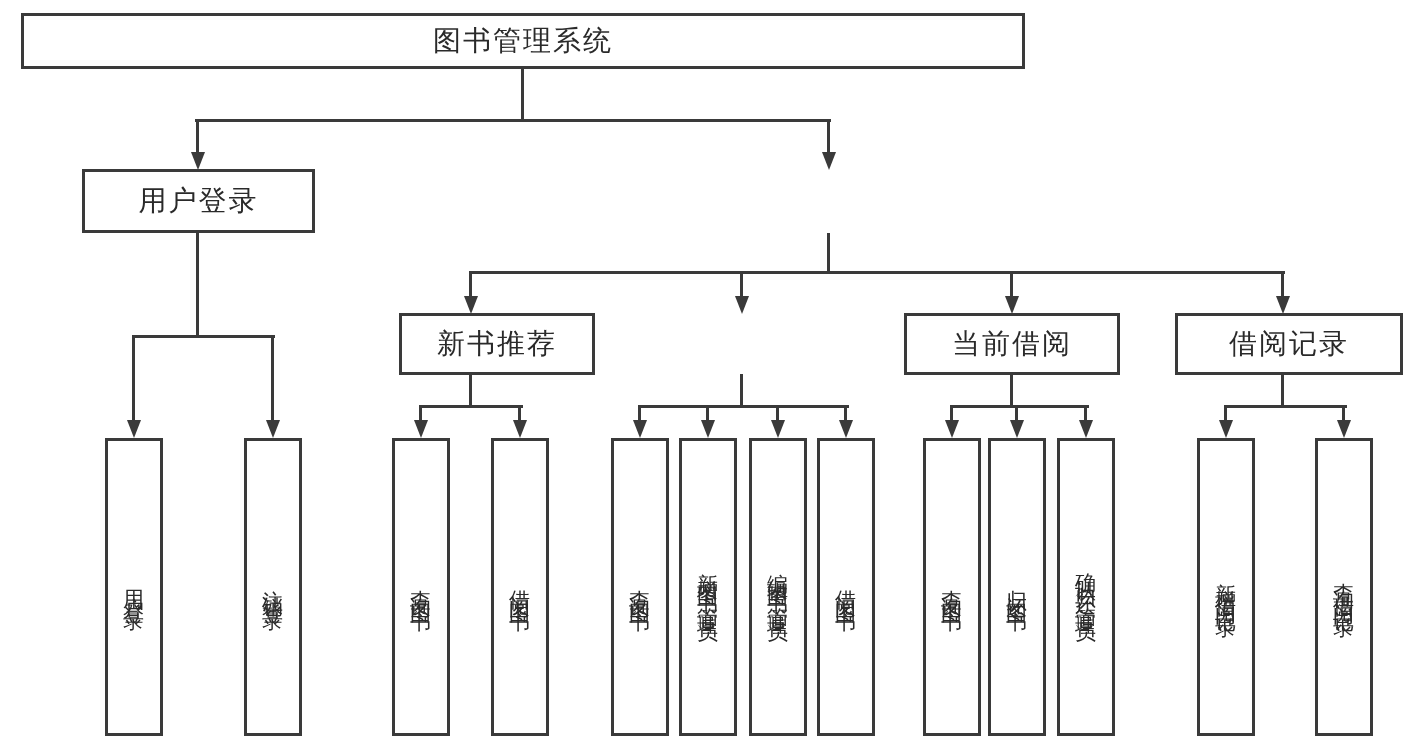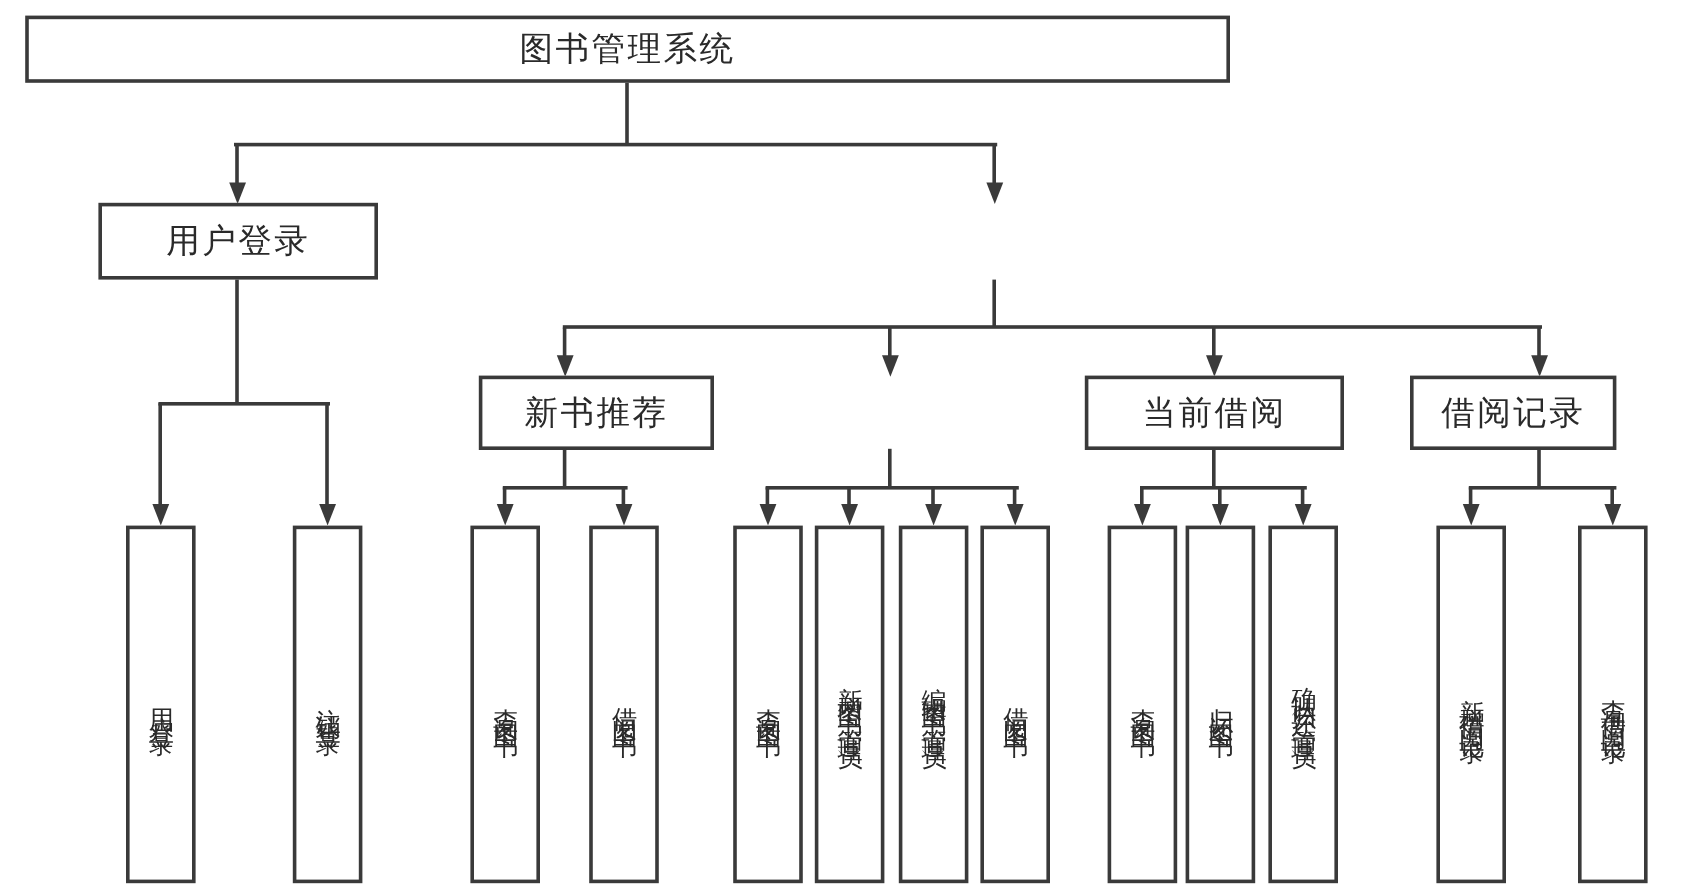--- a/index.html
+++ b/index.html
@@ -58,21 +58,21 @@
   <div class="arrow" style="left:464px;top:296px;"></div>
   <div class="vline" style="left:740px;top:273px;height:25px;"></div>
   <div class="arrow" style="left:735px;top:296px;"></div>
   <div class="vline" style="left:1010px;top:273px;height:25px;"></div>
   <div class="arrow" style="left:1005px;top:296px;"></div>
   <div class="vline" style="left:1281px;top:273px;height:25px;"></div>
   <div class="arrow" style="left:1276px;top:296px;"></div>
 
   <div class="box hbox" style="left:363px;top:313px;width:196px;height:62px;margin-left:36px;">新书推荐</div>
   <div class="box hbox" style="left:904px;top:313px;width:216px;height:62px;">当前借阅</div>
-  <div class="box hbox" style="left:1175px;top:313px;width:172px;height:62px;">借阅记录</div>
+  <div class="box hbox" style="left:1175px;top:313px;width:228px;height:62px;">借阅记录</div>
 
   <div class="vline" style="left:469px;top:374px;height:33px;"></div>
   <div class="vline" style="left:740px;top:374px;height:33px;"></div>
   <div class="vline" style="left:1010px;top:374px;height:33px;"></div>
   <div class="vline" style="left:1281px;top:374px;height:33px;"></div>
 
   <div class="hline" style="left:419px;top:405px;width:104px;"></div>
   <div class="hline" style="left:638px;top:405px;width:211px;"></div>
   <div class="hline" style="left:950px;top:405px;width:139px;"></div>
   <div class="hline" style="left:1224px;top:405px;width:123px;"></div>

